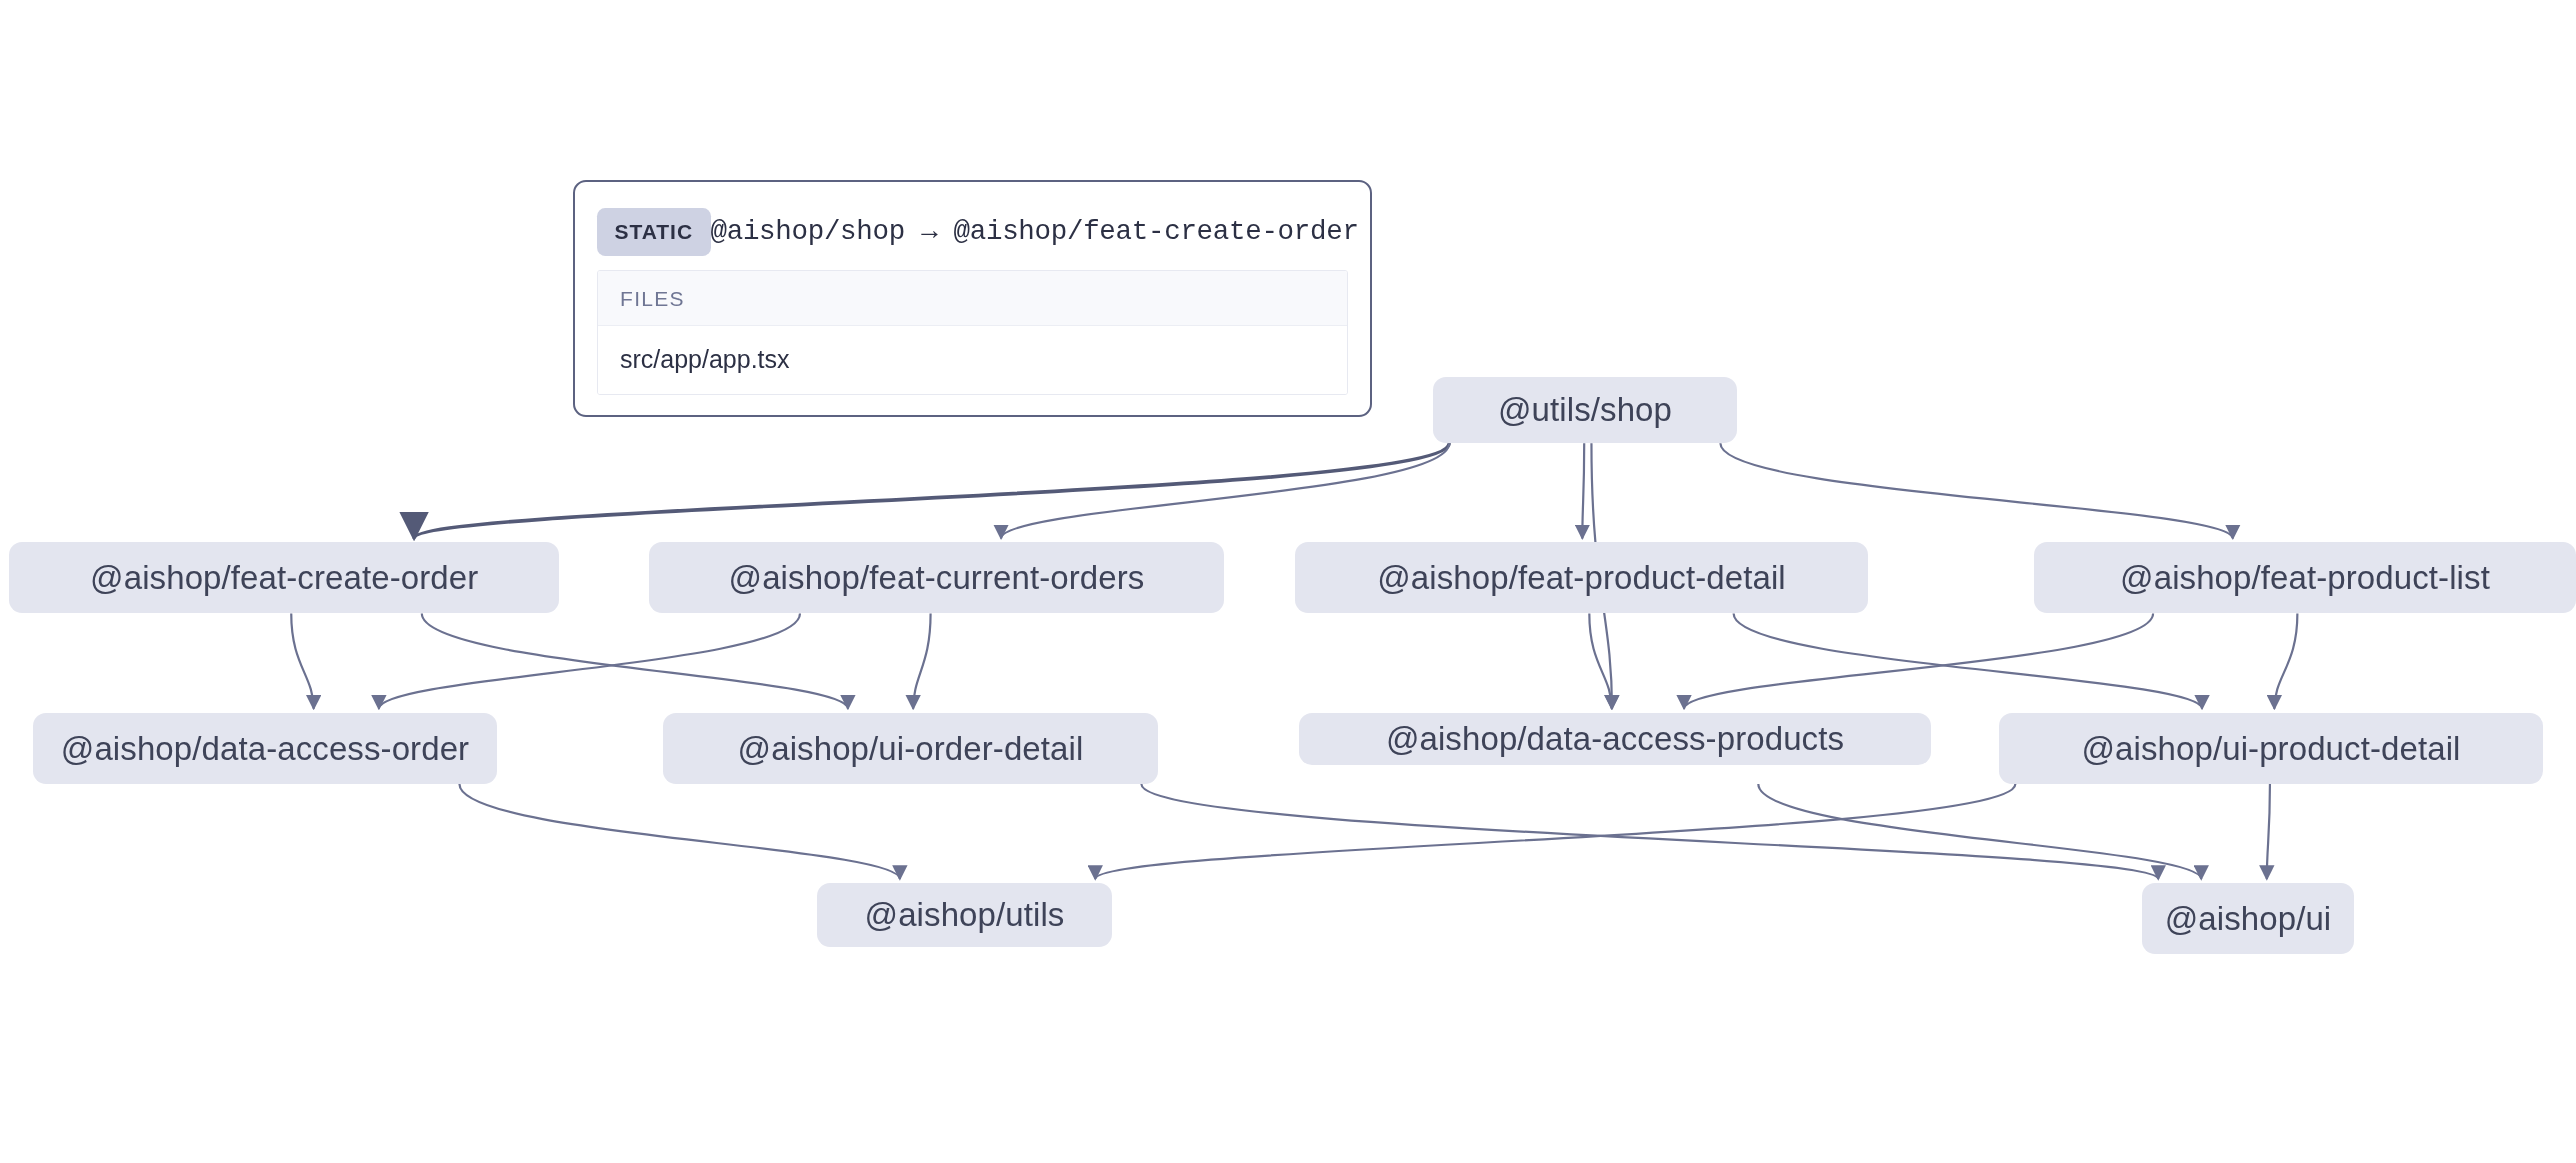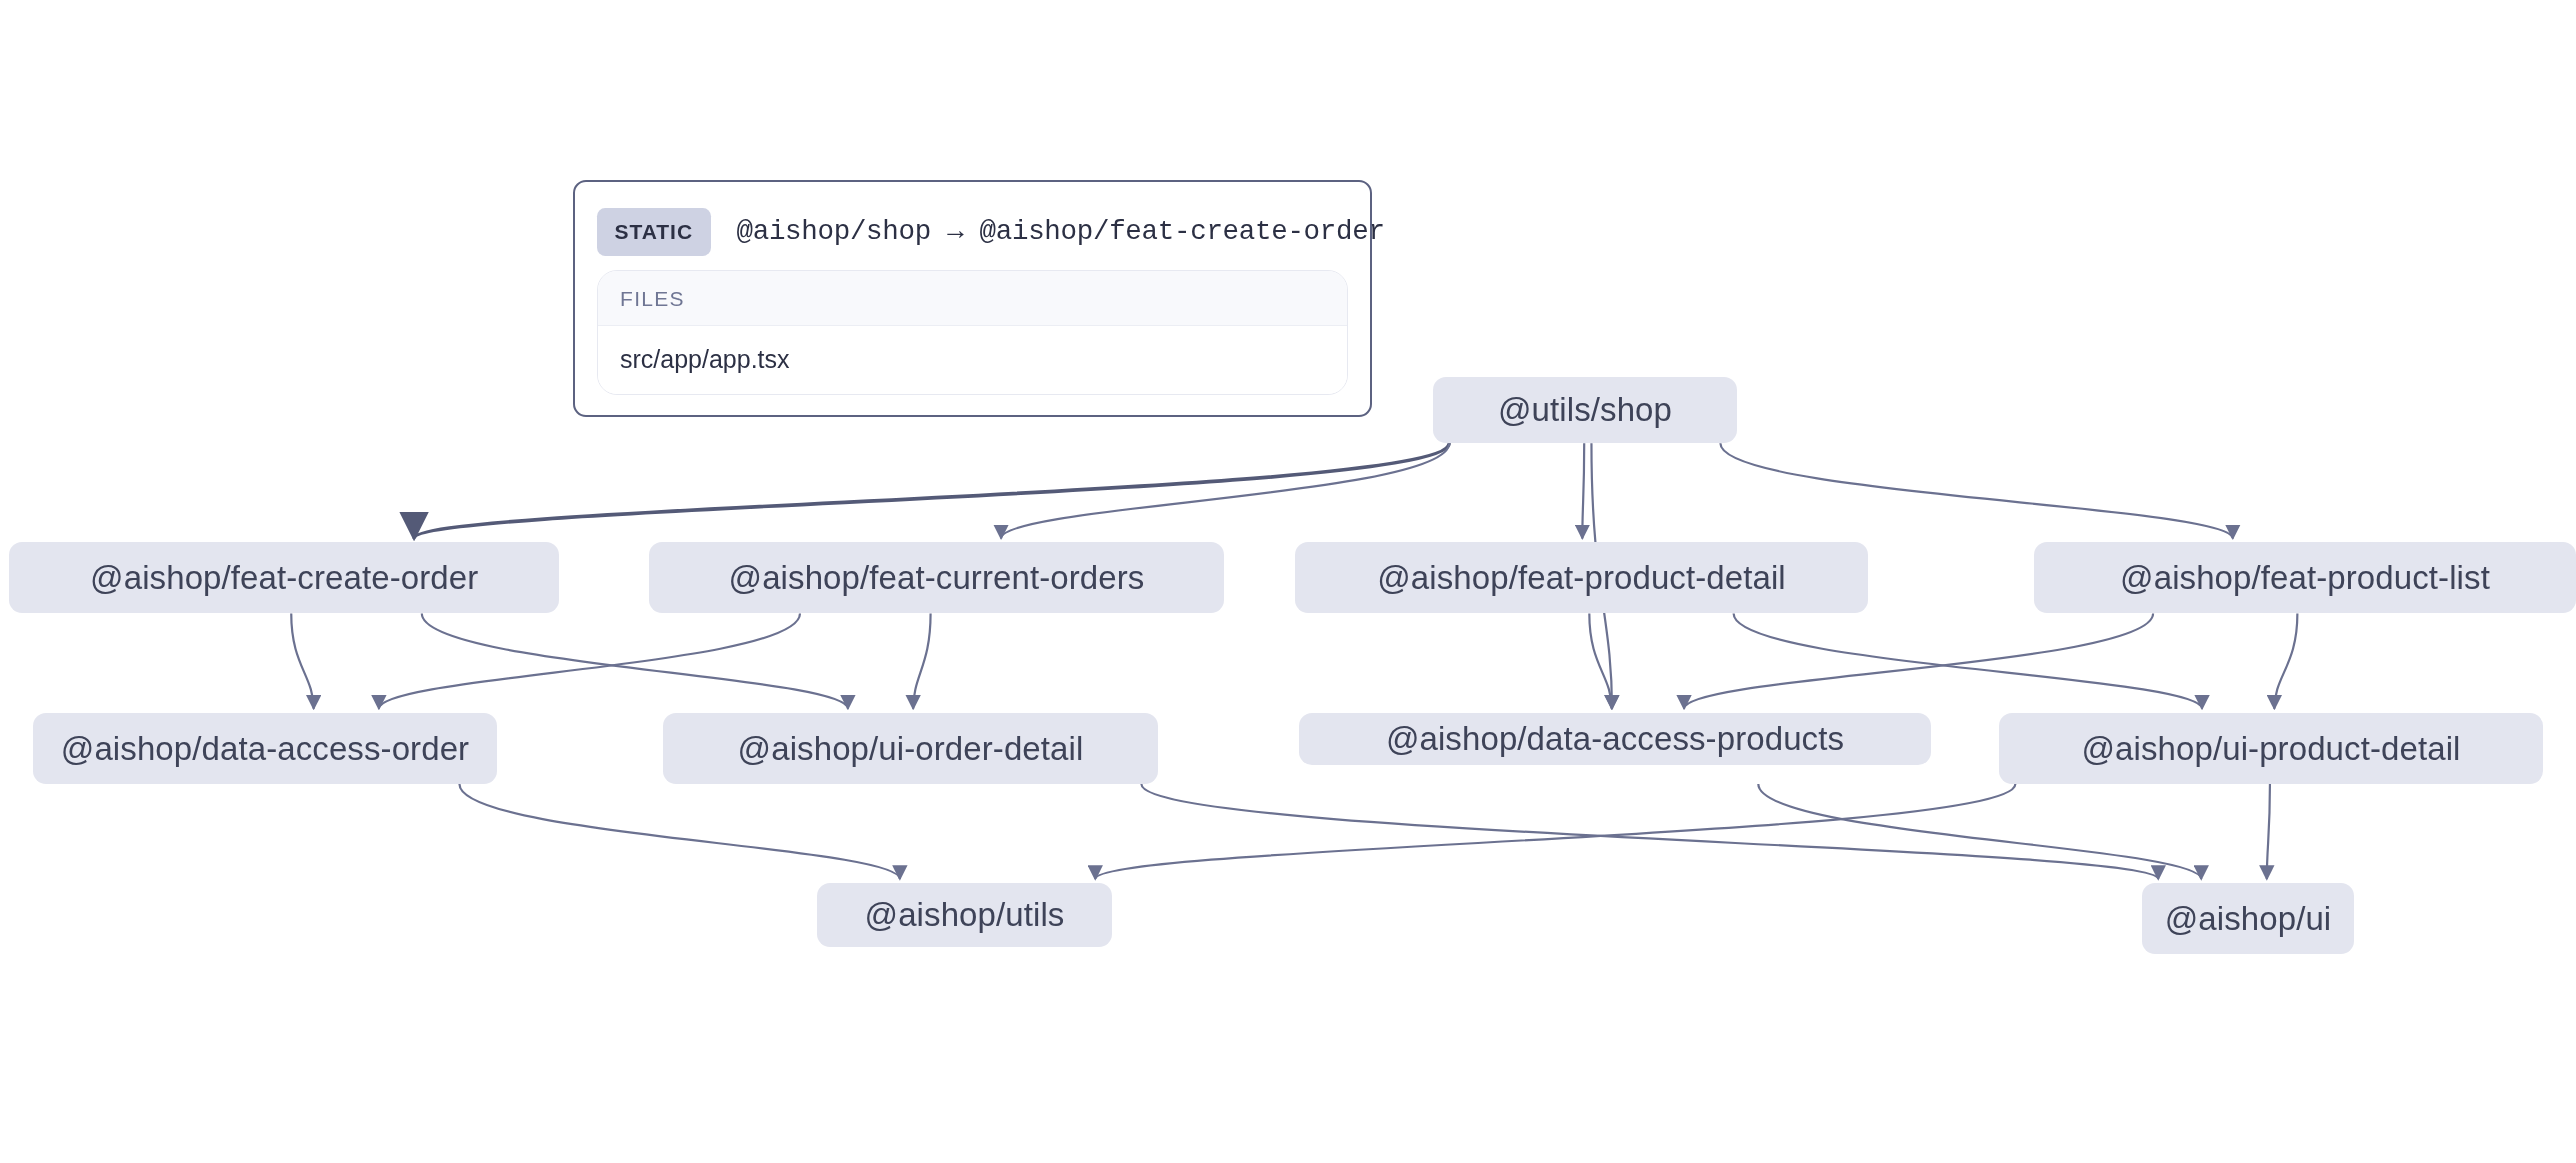--- a/index.html
+++ b/index.html
@@ -47,21 +47,20 @@
     box-sizing: border-box;
     background: #ffffff;
     border: 2.3px solid #5c6281;
     border-radius: 13px;
     z-index: 8;
     padding: 20px 22px 20px 22px;
   }
   .tooltip-header {
     display: flex;
     align-items: center;
-    gap: 26px;
     padding: 5.5px 0 14.7px 0;
   }
   .static-badge {
     background: #ced2e3;
     color: #2c3044;
     font-size: 21px;
     font-weight: bold;
     letter-spacing: 1px;
     border-radius: 8.2px;
     padding: 12px 17.4px;
@@ -69,21 +68,21 @@
   }
   .tooltip-title {
     font-family: "Liberation Mono", monospace;
     font-size: 27.5px;
     color: #2c3044;
     letter-spacing: -0.3px;
     white-space: nowrap;
   }
   .files-panel {
     border: 1.4px solid #e7e9f1;
-    border-radius: 20px;
+    border-radius: 3px;
     overflow: hidden;
     background: #ffffff;
   }
   .files-head {
     background: #f8f9fc;
     border-bottom: 1.4px solid #eceef4;
     color: #6f7694;
     font-size: 21px;
     letter-spacing: 1.3px;
     padding: 15.6px 22px 14.7px 22px;

